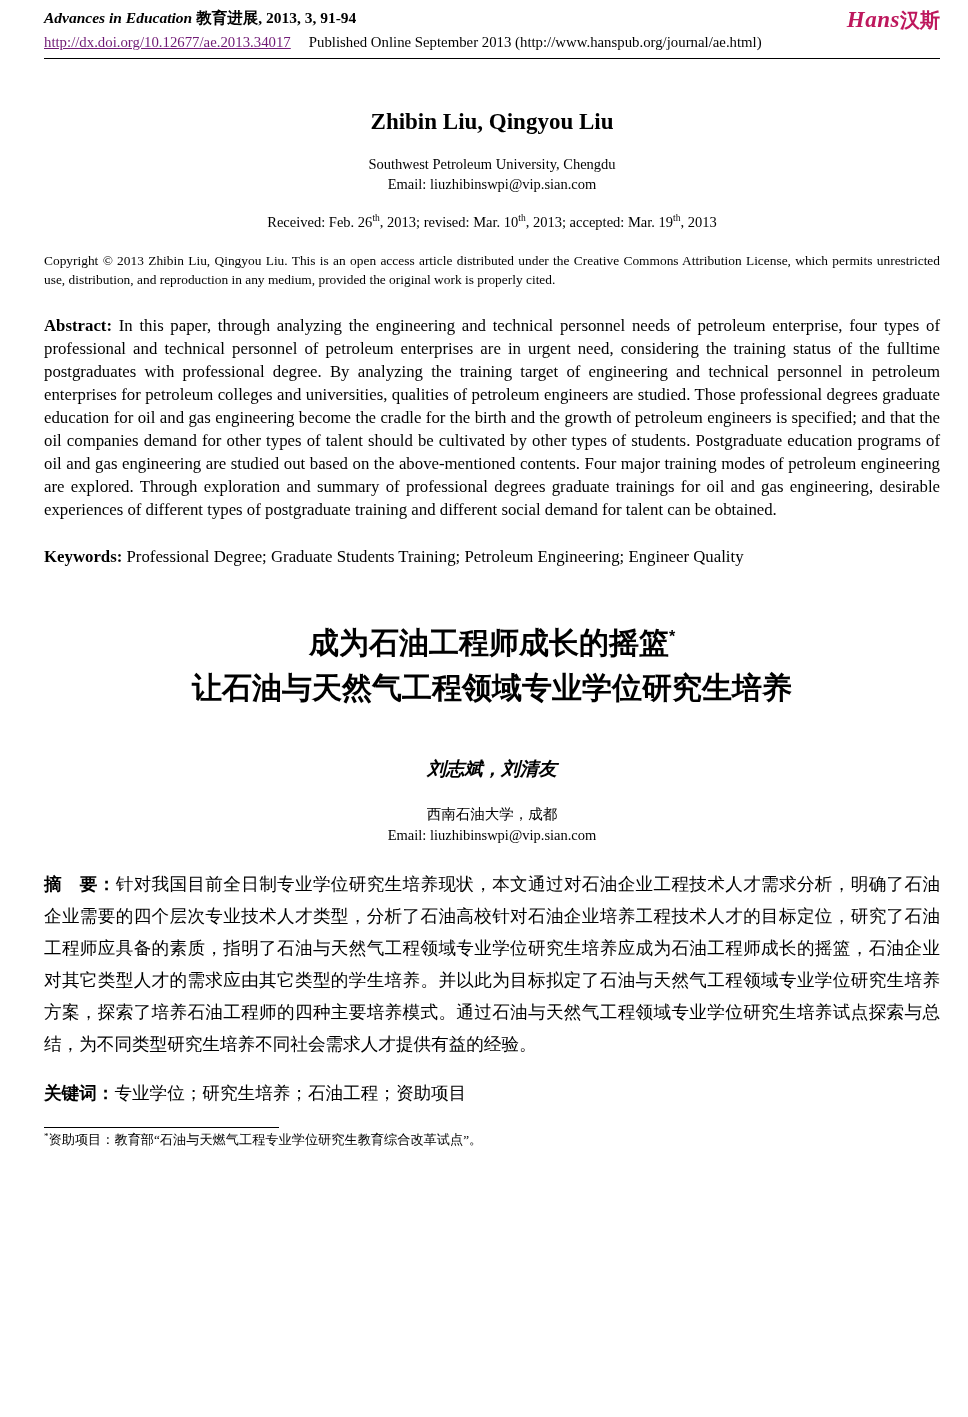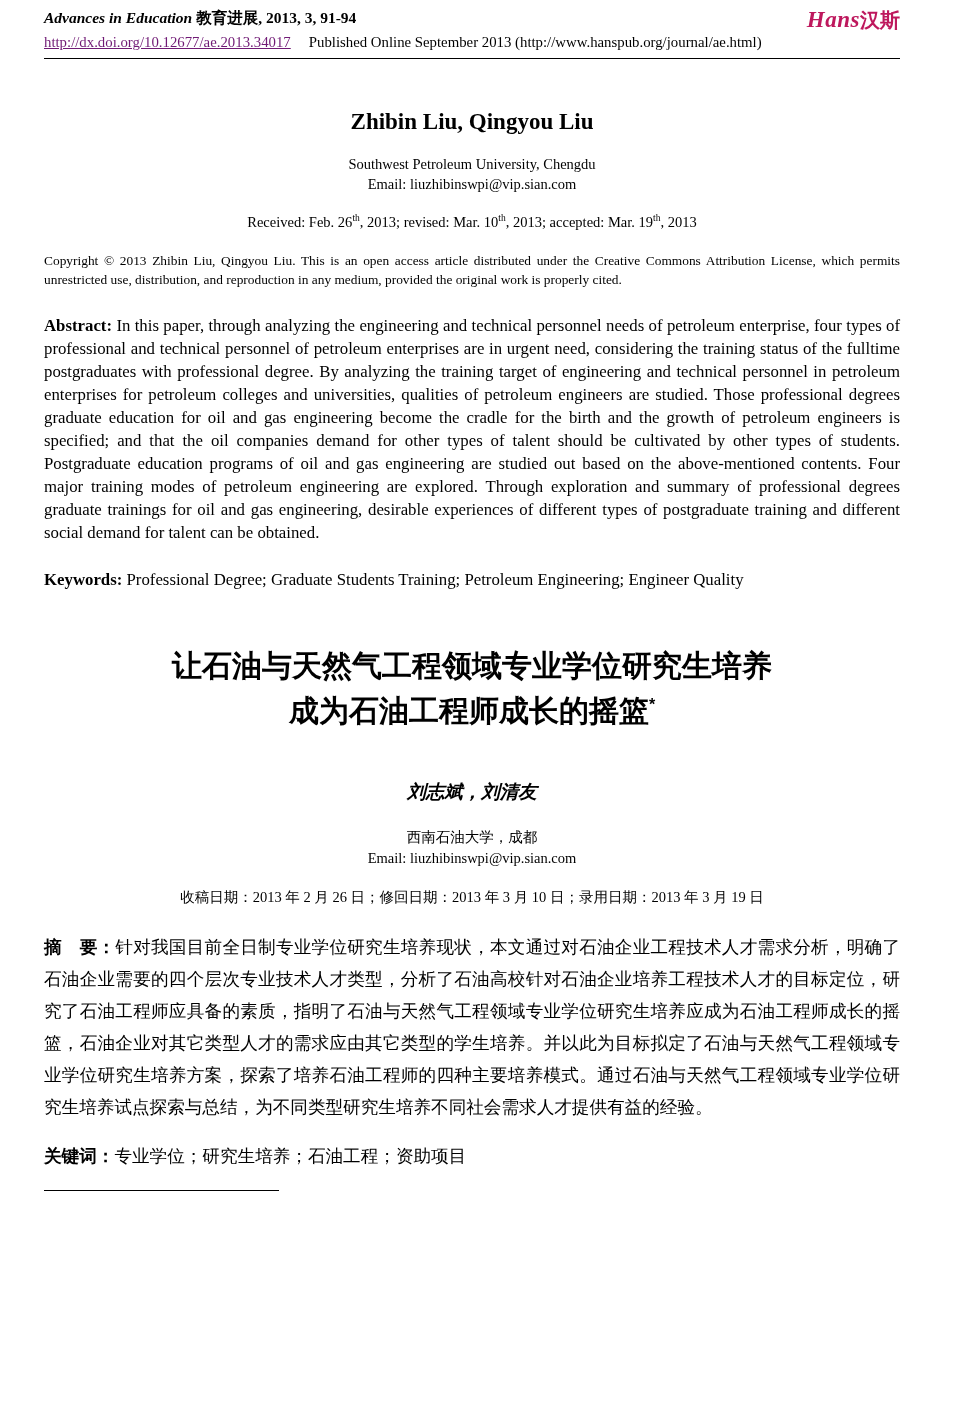--- a/index.html
+++ b/index.html
@@ -3,21 +3,21 @@
 <meta charset="utf-8">
 <style>
   html,body{margin:0;padding:0;background:#fff;}
   .page{
     position:relative;
     width:968px;height:1417px;
     background:#fff;color:#000;
     font-family:"Liberation Serif","DejaVu Serif",serif;
     overflow:hidden;
   }
-  .content{padding:8px 68px 0 44px;}
+  .content{padding:8px 28px 0 44px;}
 
   
   .hdr-row{display:flex;justify-content:space-between;align-items:flex-start;}
   .journal-name{font-style:italic;font-weight:bold;font-size:15.5px;}
   .journal-info{font-weight:bold;font-size:15.5px;}
   .logo{white-space:nowrap;line-height:1;}
   .logo-en{color:#be185d;font-weight:bold;font-style:italic;font-size:23px;letter-spacing:.5px;}
   .logo-cn{color:#be185d;font-weight:bold;font-size:20px;font-family:"Liberation Sans","DejaVu Sans",sans-serif;}
   .hdr-line2{font-size:14.8px;margin-top:3px;}
   .doi-link{color:#701a75;text-decoration:underline;cursor:pointer;}
@@ -85,30 +85,30 @@
 
     <div class="received"><span>Received: Feb. 26</span><sup>th</sup><span>, 2013; revised: Mar. 10</span><sup>th</sup><span>, 2013; accepted: Mar. 19</span><sup>th</sup><span>, 2013</span></div>
 
     <p class="copyright-notice">Copyright © 2013 Zhibin Liu, Qingyou Liu. This is an open access article distributed under the Creative Commons Attribution License, which permits unrestricted use, distribution, and reproduction in any medium, provided the original work is properly cited.</p>
 
     <p class="abstract"><b>Abstract:</b><span> In this paper, through analyzing the engineering and technical personnel needs of petroleum enterprise, four types of professional and technical personnel of petroleum enterprises are in urgent need, considering the training status of the fulltime postgraduates with professional degree. By analyzing the training target of engineering and technical personnel in petroleum enterprises for petroleum colleges and universities, qualities of petroleum engineers are studied. Those professional degrees graduate education for oil and gas engineering become the cradle for the birth and the growth of petroleum engineers is specified; and that the oil companies demand for other types of talent should be cultivated by other types of students. Postgraduate education programs of oil and gas engineering are studied out based on the above-mentioned contents. Four major training modes of petroleum engineering are explored. Through exploration and summary of professional degrees graduate trainings for oil and gas engineering, desirable experiences of different types of postgraduate training and different social demand for talent can be obtained.</span></p>
 
     <p class="keywords"><b>Keywords:</b><span> Professional Degree; Graduate Students Training; Petroleum Engineering; Engineer Quality</span></p>
 
     <div class="cn-title">
+      <div><span>成为石油工程师成长的摇篮</span><sup>*</sup></div>
       <div>让石油与天然气工程领域专业学位研究生培养</div>
-      <div><span>成为石油工程师成长的摇篮</span><sup>*</sup></div>
     </div>
 
     <div class="cn-authors">刘志斌，刘清友</div>
     <div class="cn-affil">西南石油大学，成都</div>
     <div class="cn-email">Email: liuzhibinswpi@vip.sian.com</div>
-    <div class="cn-dates">收稿日期：2013 年 2 月 26 日；修回日期：2013 年 3 月 10 日；录用日期：2013 年 3 月 19 日</div>
 
     <p class="cn-abstract"><span class="cn-label">摘　要：</span><span>针对我国目前全日制专业学位研究生培养现状，本文通过对石油企业工程技术人才需求分析，明确了石油企业需要的四个层次专业技术人才类型，分析了石油高校针对石油企业培养工程技术人才的目标定位，研究了石油工程师应具备的素质，指明了石油与天然气工程领域专业学位研究生培养应成为石油工程师成长的摇篮，石油企业对其它类型人才的需求应由其它类型的学生培养。并以此为目标拟定了石油与天然气工程领域专业学位研究生培养方案，探索了培养石油工程师的四种主要培养模式。通过石油与天然气工程领域专业学位研究生培养试点探索与总结，为不同类型研究生培养不同社会需求人才提供有益的经验。</span></p>
 
     <p class="cn-keywords"><span class="cn-label">关键词：</span><span>专业学位；研究生培养；石油工程；资助项目</span></p>
 
     <hr class="footnote-rule">
+    <div class="footnote"><sup>*</sup><span>资助项目：教育部“石油与天燃气工程专业学位研究生教育综合改革试点”。</span></div>
 
   </div>
 
 </div>
 
 </body></html>

